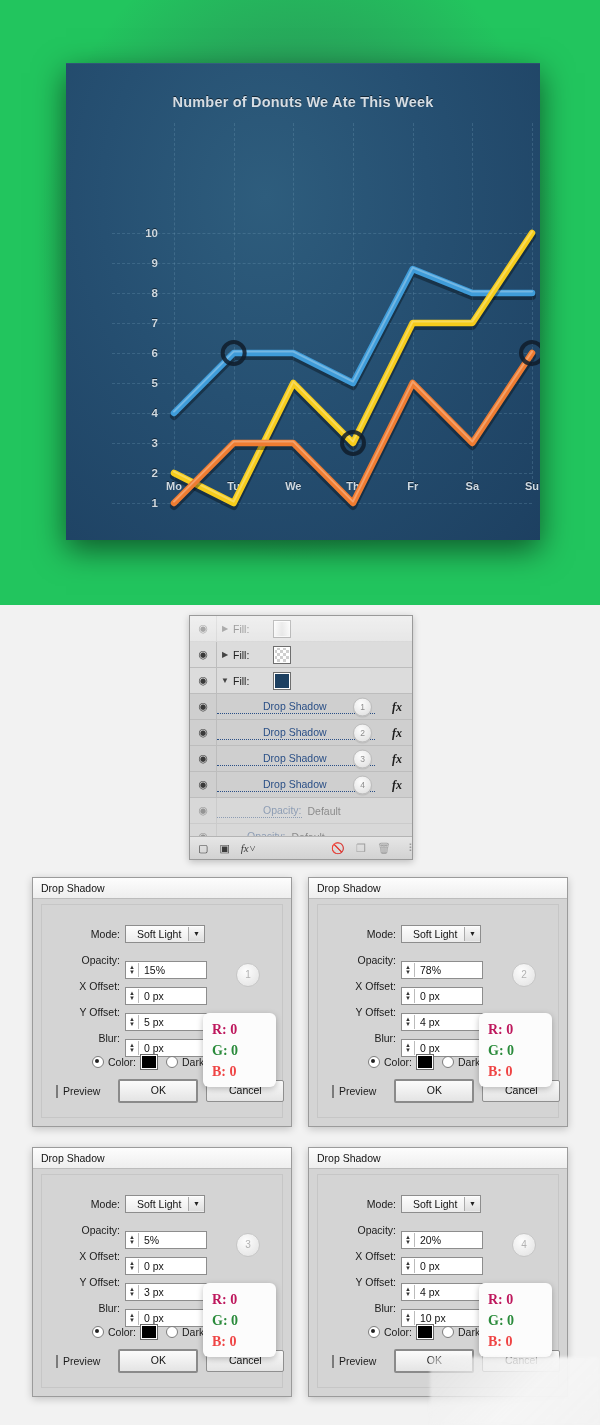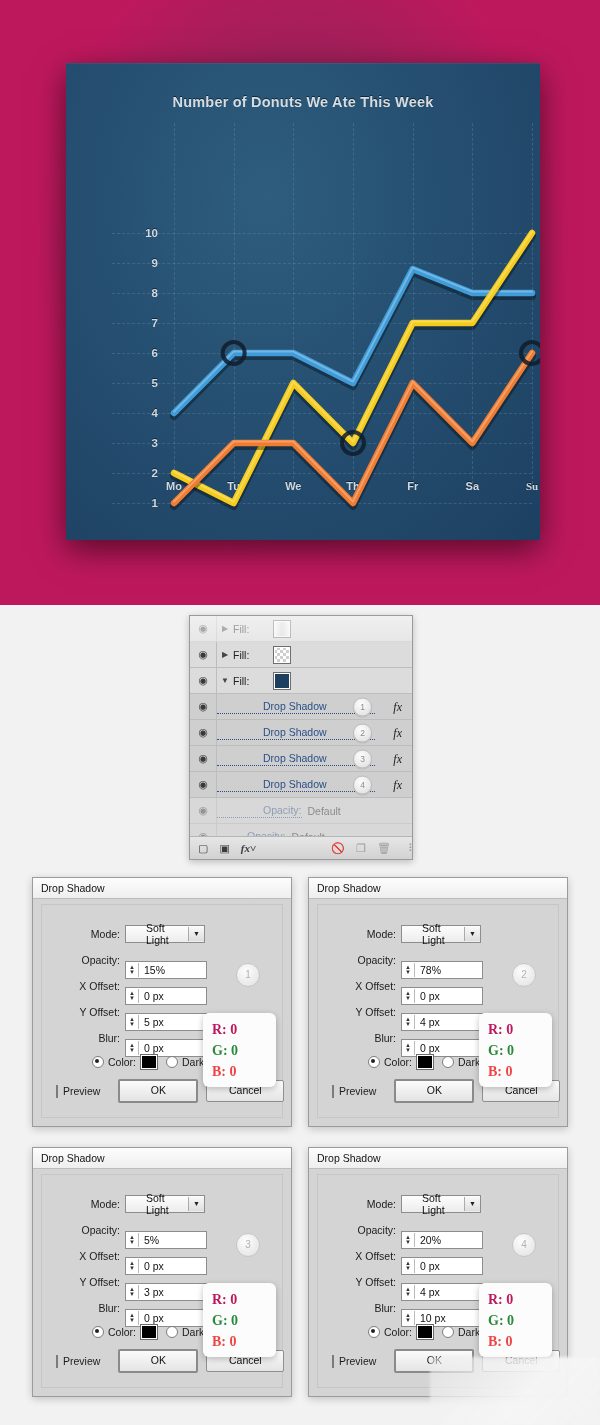--- a/index.html
+++ b/index.html
@@ -7,21 +7,21 @@
     width:600px;height:1425px;
     background:#f2f2f2;
     font-family:"Liberation Sans", sans-serif;
     overflow:hidden;
     position:relative;
   }
 
   
   #poster{
     position:absolute;left:0;top:0;width:600px;height:605px;
-    background:#be185d;
+    background:#22c55e;
     overflow:hidden;
   }
   #poster:before{
     content:"";position:absolute;inset:0;
     background:
       radial-gradient(ellipse at 50% 40%, rgba(60,58,80,.55) 0%, rgba(0,0,0,0) 62%);
     pointer-events:none;
   }
   #chart-card{
     position:absolute;left:66px;top:63px;width:474px;height:477px;
@@ -107,21 +107,21 @@
   .badge{
     position:absolute;right:40px;top:50%;transform:translateY(-50%);
     width:17px;height:17px;border-radius:50%;
     background:radial-gradient(circle at 40% 32%,#fdfdfd,#dcdcdc);
     border:1px solid #bdbdbd;
     font-size:8.5px;color:#8c8c8c;text-align:center;line-height:16px;
     box-shadow:0 1px 1px rgba(0,0,0,.1);
   }
   .fxglyph{
     position:absolute;right:10px;top:50%;transform:translateY(-50%);
-    font-style:italic;font-weight:normal;font-size:12px;color:#1c1c1c;
+    font-style:italic;font-weight:bold;font-size:12px;color:#1c1c1c;
     font-family:"Liberation Serif", serif;
   }
   .opval{color:#1d1d1d;border:0;padding-left:6px;}
   #layers-foot{
     position:absolute;left:0;bottom:0;width:100%;height:22px;
     background:linear-gradient(#e6e6e6,#d2d2d2);
     border-top:1px solid #b4b4b4;
     display:flex;align-items:center;gap:11px;padding-left:8px;
     font-size:11px;color:#3b3b3b;
   }
@@ -155,21 +155,21 @@
     display:flex;align-items:center;
   }
   .field.w-sel{width:78px;border:1px solid #8d8d8d;background:linear-gradient(#fdfdfd,#ececec);}
   .field.w-num{width:80px;margin-top:21px;}
   .spin{
     width:12px;height:14px;flex:0 0 12px;
     display:flex;flex-direction:column;justify-content:center;align-items:center;
     border-right:1px solid #bbb;font-size:6px;line-height:5px;color:#333;
   }
   .fval{padding-left:5px;font-size:10.5px;color:#111;}
-  .selval{padding-left:20px;flex:1;font-size:10.5px;color:#111;}
+  .selval{padding-left:11px;flex:1;font-size:10.5px;color:#111;}
   .caret{
     width:15px;height:14px;flex:0 0 15px;border-left:1px solid #aaa;
     background:linear-gradient(#f8f8f8,#dedede);
     font-size:7px;color:#222;text-align:center;line-height:14px;
   }
   .radiorow{position:absolute;left:0;width:100%;height:18px;display:flex;align-items:center;}
   .radio{
     width:10px;height:10px;border-radius:50%;border:1px solid #7d7d7d;background:#fff;
     margin-right:4px;position:relative;flex:0 0 10px;
   }
@@ -250,21 +250,21 @@
         <div class="ylab" style="left: 62px; top: 200px;">9</div>
         <div class="ylab" style="left: 62px; top: 170px;">10</div>
       </div>
     <div id="xlabels">
         <div class="xlab" style="left: 88px;">Mo</div>
         <div class="xlab" style="left: 147.667px;">Tu</div>
         <div class="xlab" style="left: 207.333px;">We</div>
         <div class="xlab" style="left: 267px;">Th</div>
         <div class="xlab" style="left: 326.667px;">Fr</div>
         <div class="xlab" style="left: 386.333px;">Sa</div>
-        <div class="xlab" style="left: 446px; font-family: Liberation Serif, serif;">Su</div>
+        <div class="xlab" style="left: 446px;">Su</div>
       </div>
 
     <svg id="plot-svg" viewBox="0 0 474 477" preserveAspectRatio="none">
         <defs>
           <linearGradient id="grad-blue" x1="0" y1="0" x2="0" y2="1">
             <stop offset="0" stop-color="#ffffff" stop-opacity=".30"></stop>
             <stop offset="1" stop-color="#000000" stop-opacity=".18"></stop>
           </linearGradient>
           <linearGradient id="grad-yellow" x1="0" y1="0" x2="0" y2="1">
             <stop offset="0" stop-color="#ffffff" stop-opacity=".30"></stop>
@@ -342,21 +342,21 @@
       </div>
       <div class="lrow light dim">
         <div class="eye">◉</div>
         <div class="fxname indent2" style="flex: 0 0 auto;">Opacity:</div>
         <div class="opval">Default</div>
       </div>
     </div>
   <div id="layers-foot">
     <span>▢</span>
     <span>▣</span>
-    <span style="font-style:italic;font-weight:bold;font-family:'Liberation Serif',serif;">fx˅</span>
+    <span style="font-style:italic;font-weight:normal;font-family:'Liberation Serif',serif;">fx˅</span>
     <span class="spacer"></span>
     <span>🚫</span>
     <span class="dimi">❐</span>
     <span class="dimi" style="padding-right:6px;">🗑</span>
     <span class="dimi" style="padding-right:4px;">⠿</span>
   </div>
 </div>
 
 <div id="dialogs">
     <div class="dlg" style="left: 32px; top: 877px;">

